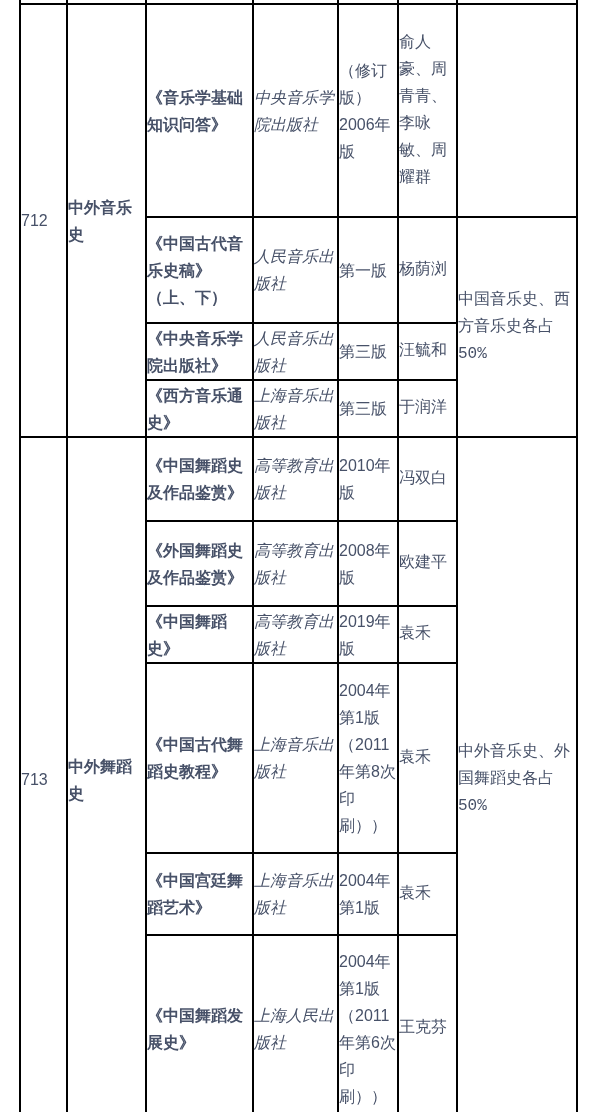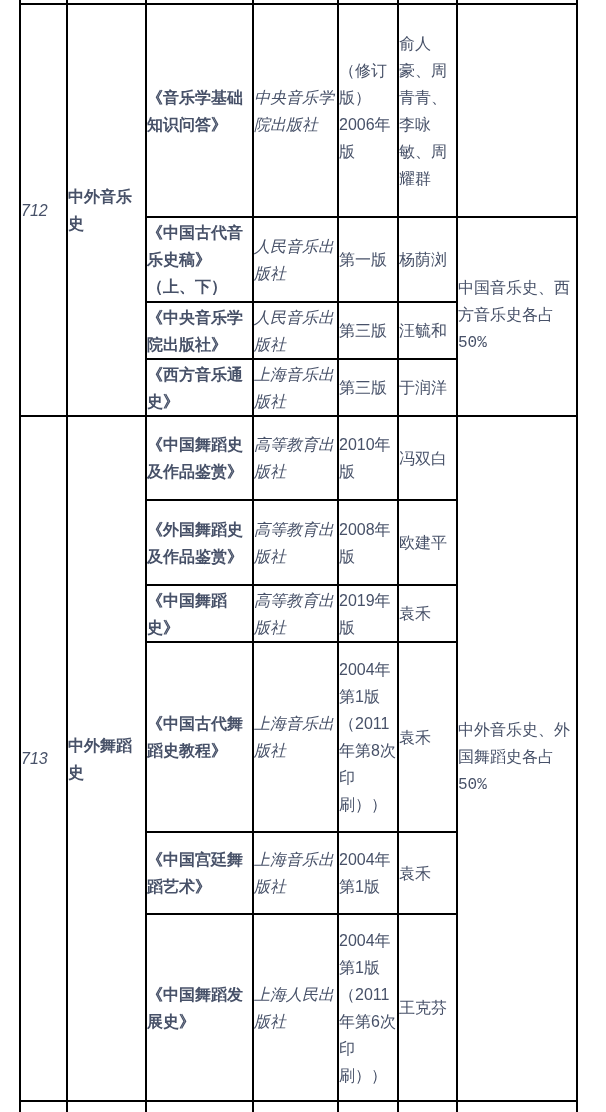--- a/index.html
+++ b/index.html
@@ -26,26 +26,26 @@
   }
   table.ref-table td {
     border: 2px solid #000000;
     vertical-align: middle;
     text-align: left;
     padding: 0;
     overflow: hidden;
     word-wrap: break-word;
     line-break: strict;
   }
-  td.c-code     { padding-left: 5px;  padding-right: 2px; font-style: italic; }
+  td.c-code     { padding-left: 5px;  padding-right: 2px; }
   td.c-subject  { padding-left: 5px;  padding-right: 8px; font-weight: bold; }
   td.c-title    { padding-left: 8px;  padding-right: 8px; font-weight: bold; }
   td.c-pub      { padding-left: 8px;  padding-right: 8px; font-style: italic; }
   td.c-edition  { padding-left: 3px;  padding-right: 2px; }
-  td.c-authors  { padding-left: 5px;  padding-right: 6px; }
+  td.c-authors  { padding-left: 5px;  padding-right: 6px; font-family: Liberation Mono, monospace; }
   td.c-notes    { padding-left: 6px;  padding-right: 24px; font-family: Liberation Mono, monospace; }
 </style>
 </head>
 <body>
 
 <div id="viewport">
   <table class="ref-table">
     <colgroup>
       <col style="width:47px">
       <col style="width:79px">
@@ -69,21 +69,21 @@
 
     <tr style="height:213px">
       <td class="c-code" rowspan="4">712</td>
       <td class="c-subject" rowspan="4">中外音乐史</td>
       <td class="c-title">《音乐学基础知识问答》</td>
       <td class="c-pub">中央音乐学院出版社</td>
       <td class="c-edition">（修订版）2006年版</td>
       <td class="c-authors">俞人豪、周青青、李咏敏、周耀群</td>
       <td class="c-notes"></td>
     </tr>
-    <tr style="height:85px">
+    <tr style="height:106px">
       <td class="c-title">《中国古代音乐史稿》（上、下）</td>
       <td class="c-pub">人民音乐出版社</td>
       <td class="c-edition">第一版</td>
       <td class="c-authors">杨荫浏</td>
       <td class="c-notes" rowspan="3">中国音乐史、西方音乐史各占50%</td>
     </tr>
     <tr style="height:57px">
       <td class="c-title">《中央音乐学院出版社》</td>
       <td class="c-pub">人民音乐出版社</td>
       <td class="c-edition">第三版</td>

